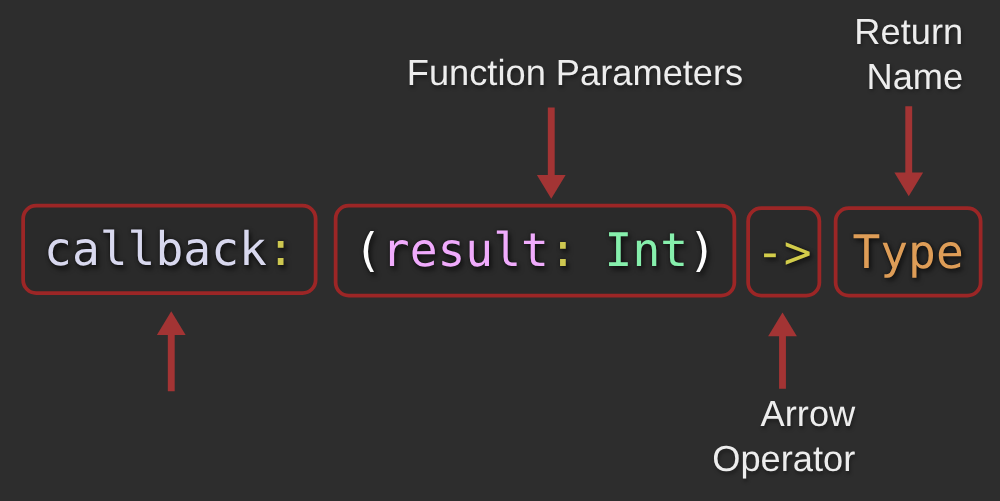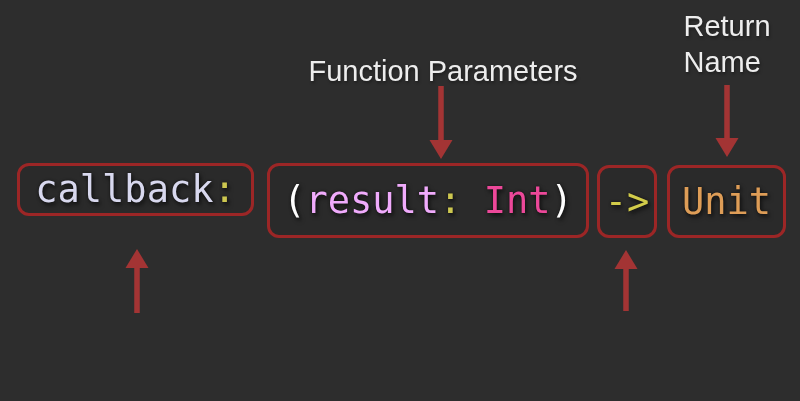--- a/index.html
+++ b/index.html
@@ -28,35 +28,35 @@
     border-radius: 12px;
     background: rgba(0,0,0,0.05);
     display: flex;
     align-items: center;
     justify-content: center;
     font-family: "DejaVu Sans Mono", "Liberation Mono", monospace;
     font-size: 37px;
     white-space: pre;
     text-shadow: 2px 3px 4px rgba(0,0,0,0.55), 0 0 3px rgba(0,0,0,0.5);
   }
-  #box-parameter-name   { left: 17px;  top: 163px; width: 237px; height: 53px; }
+  #box-parameter-name   { left: 17px;  top: 163px; width: 237px; height: 73px; }
   #box-function-params  { left: 267px; top: 163px; width: 322px; height: 75px; }
   #box-arrow-operator   { left: 597px; top: 165px; width: 60px;  height: 73px; }
   #box-return-type      { left: 667px; top: 165px; width: 119px; height: 73px; }
   .label {
     position: absolute;
     color: var(--label-text, #ededed);
     font-size: 29px;
     line-height: 36px;
-    text-align: left;
+    text-align: right;
     transform: translateX(-50%);
     white-space: nowrap;
     text-shadow: 1px 2px 3px rgba(0,0,0,0.35);
   }
-  #label-function-parameters { left: 443px; top: 41px; margin-top: 12px; }
+  #label-function-parameters { left: 460px; top: 41px; }
   #label-return-type         { left: 727px; top: 8px; }
   #label-parameter-name      { left: 140px; top: 314px; }
   #label-arrow-operator      { left: 627px; top: 314px; }
 </style>
 </head>
 <body>
 
 <div class="canvas">
 
   <svg class="arrows" width="800" height="401" viewBox="0 0 800 401">
@@ -83,26 +83,30 @@
   <div class="label" id="label-return-type">
     <div>Return</div>
     <div>Name</div>
   </div>
 
   <div class="code-box" id="box-parameter-name">
     <span style="color: rgb(216, 216, 238);">callback</span><span style="color: rgb(205, 199, 80);">:</span>
   </div>
 
   <div class="code-box" id="box-function-params">
-    <span style="color: rgb(253, 253, 253);">(</span><span style="color: #f0abfc;">result</span><span style="color: rgb(205, 199, 80);">:</span><span style="color: rgb(216, 216, 238);"> </span><span style="color: #ec4899;">Int</span><span style="color: rgb(253, 253, 253);">)</span>
+    <span style="color: rgb(253, 253, 253);">(</span><span style="color: #f0abfc;">result</span><span style="color: rgb(205, 199, 80);">:</span><span style="color: rgb(216, 216, 238);"> </span><span style="color: #86efac;">Int</span><span style="color: rgb(253, 253, 253);">)</span>
   </div>
 
   <div class="code-box" id="box-arrow-operator">
     <span style="color: rgb(210, 204, 74);">-&gt;</span>
   </div>
 
   <div class="code-box" id="box-return-type">
-    <span style="color: rgb(222, 157, 87);">Unit</span>
+    <span style="color: rgb(222, 157, 87);">Type</span>
   </div>
 
 
+  <div class="label" id="label-arrow-operator">
+    <div>Arrow</div>
+    <div>Operator</div>
+  </div>
 
 </div>
 
 </body></html>

